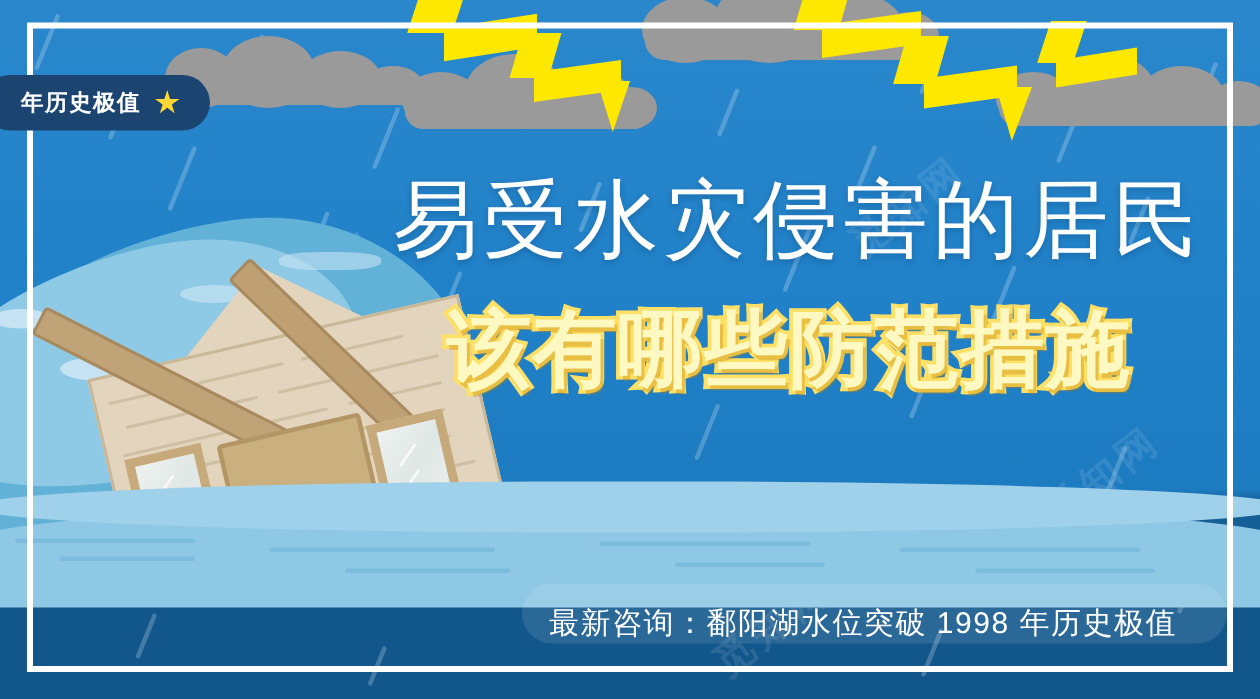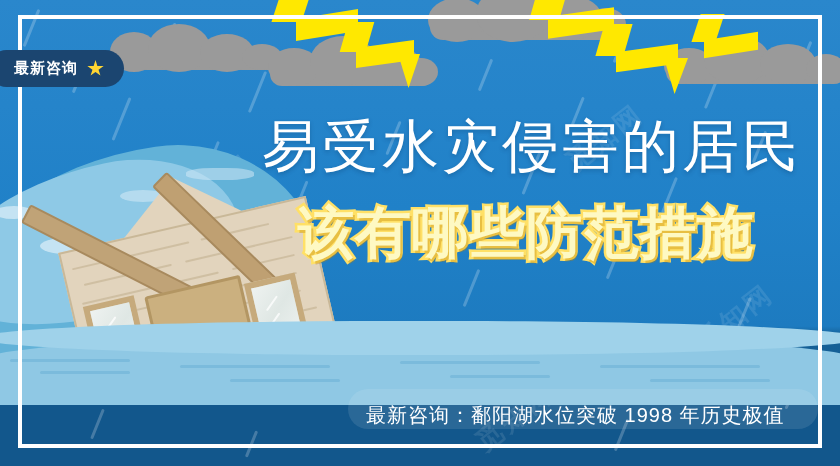--- a/index.html
+++ b/index.html
@@ -228,21 +228,21 @@
     <div class="waveline" style="left:250px;top:44px;width:110px"></div>
     <div class="waveline" style="left:420px;top:26px;width:140px"></div>
     <div class="waveline" style="left:470px;top:40px;width:100px"></div>
     <div class="waveline" style="left:620px;top:30px;width:160px"></div>
     <div class="waveline" style="left:670px;top:44px;width:120px"></div>
   </div>
 
   <div class="frame"></div>
 
   <div id="badge">
-    <span>最新咨询</span>
+    <span>年历史极值</span>
     <span class="star"></span>
   </div>
 
   <div id="title">易受水灾侵害的居民</div>
   <div id="subtitle">该有哪些防范措施</div>
 
 
   <div id="newsbar">
     <span>最新咨询：鄱阳湖水位突破 1998 年历史极值</span>
   </div>

